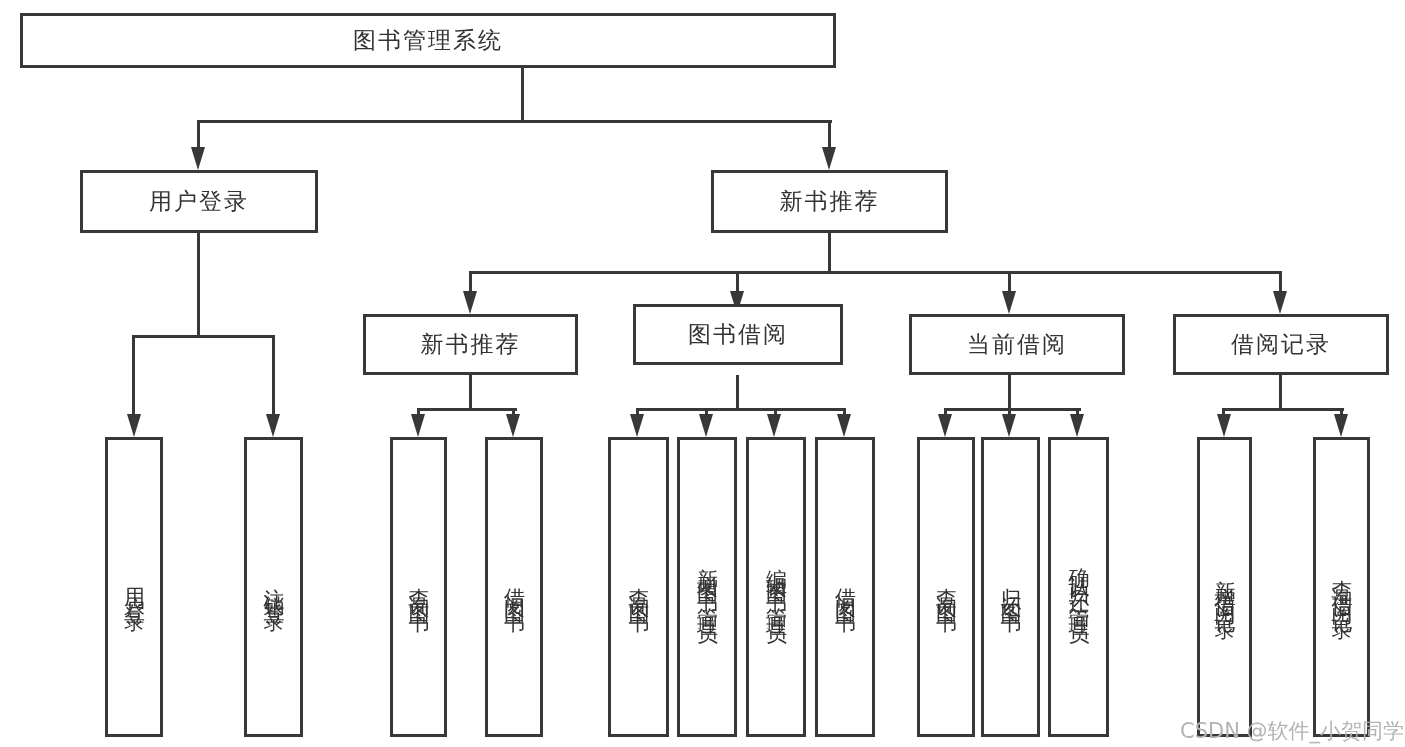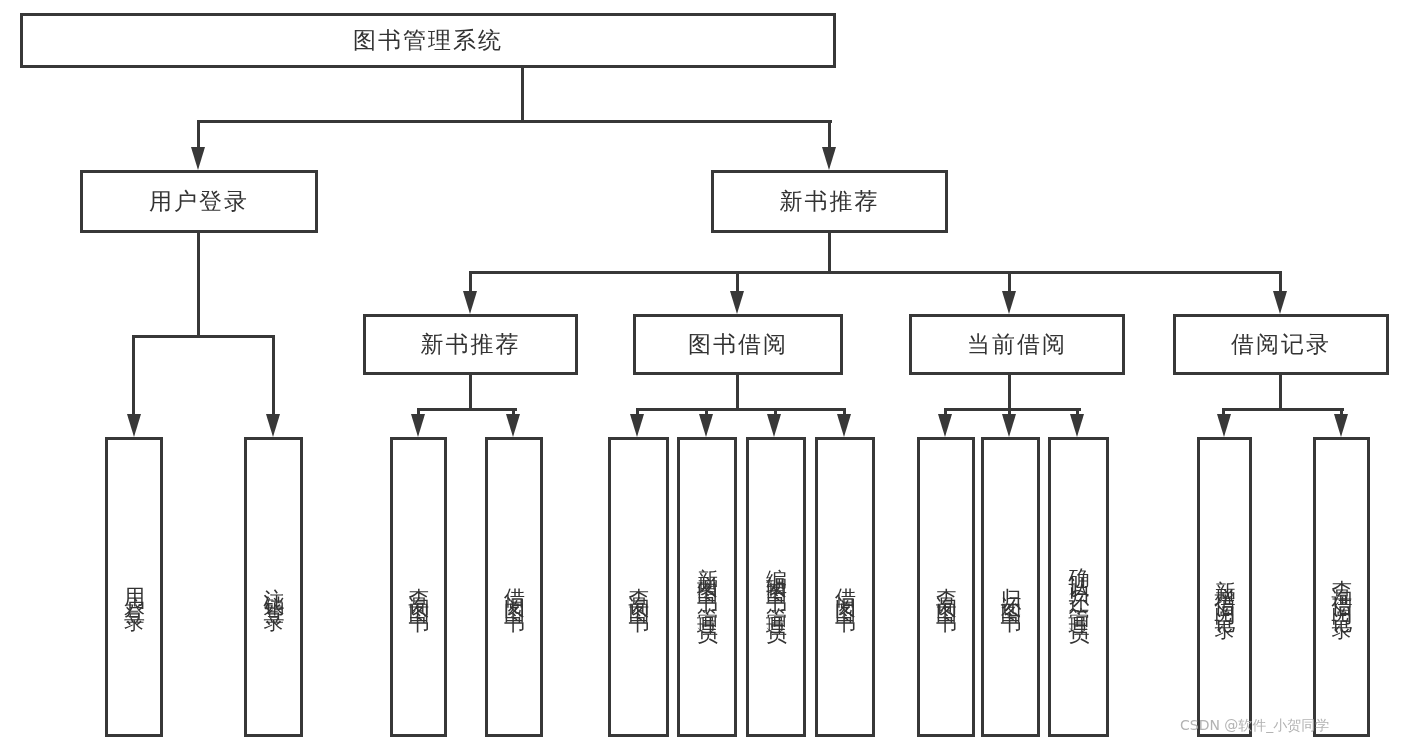--- a/index.html
+++ b/index.html
@@ -19,21 +19,21 @@
   }
   .vline,.drop{position:absolute;width:3px;background:#383838;}
   .hline{position:absolute;height:3px;background:#383838;}
   .arrow{
     position:absolute;width:0;height:0;
     border-left:7px solid transparent;border-right:7px solid transparent;
     border-top:23px solid #383838;
   }
   .watermark{
     position:absolute;left:1180px;top:717px;z-index:5;
-    font-size:14px;color:#b3b3b3;white-space:nowrap;
+    font-size:21px;color:#b3b3b3;white-space:nowrap;
   }
 </style>
 </head>
 <body>
 
 <div class="canvas">
 
   <div class="vline" style="left:521px;top:68px;height:54px;"></div>
   <div class="vline" style="left:197px;top:233px;height:104px;"></div>
   <div class="vline" style="left:828px;top:233px;height:40px;"></div>
@@ -97,21 +97,21 @@
   <div class="box hbox" style="left:80px;top:170px;width:238px;height:63px;">
     <span>用户登录</span>
   </div>
   <div class="box hbox" style="left:711px;top:170px;width:237px;height:63px;">
     <span>新书推荐</span>
   </div>
 
   <div class="box hbox" style="left:363px;top:314px;width:215px;height:61px;">
     <span>新书推荐</span>
   </div>
-  <div class="box hbox" style="left:633px;top:314px;width:210px;height:61px;">
+  <div class="box hbox" style="left:633px;top:304px;width:210px;height:61px;">
     <span>图书借阅</span>
   </div>
   <div class="box hbox" style="left:902px;top:314px;width:216px;height:61px;margin-left:7px;">
     <span>当前借阅</span>
   </div>
   <div class="box hbox" style="left:1173px;top:314px;width:216px;height:61px;">
     <span>借阅记录</span>
   </div>
 
   <div class="box leaf" style="left:105px;top:437px;width:58px;height:300px;">

